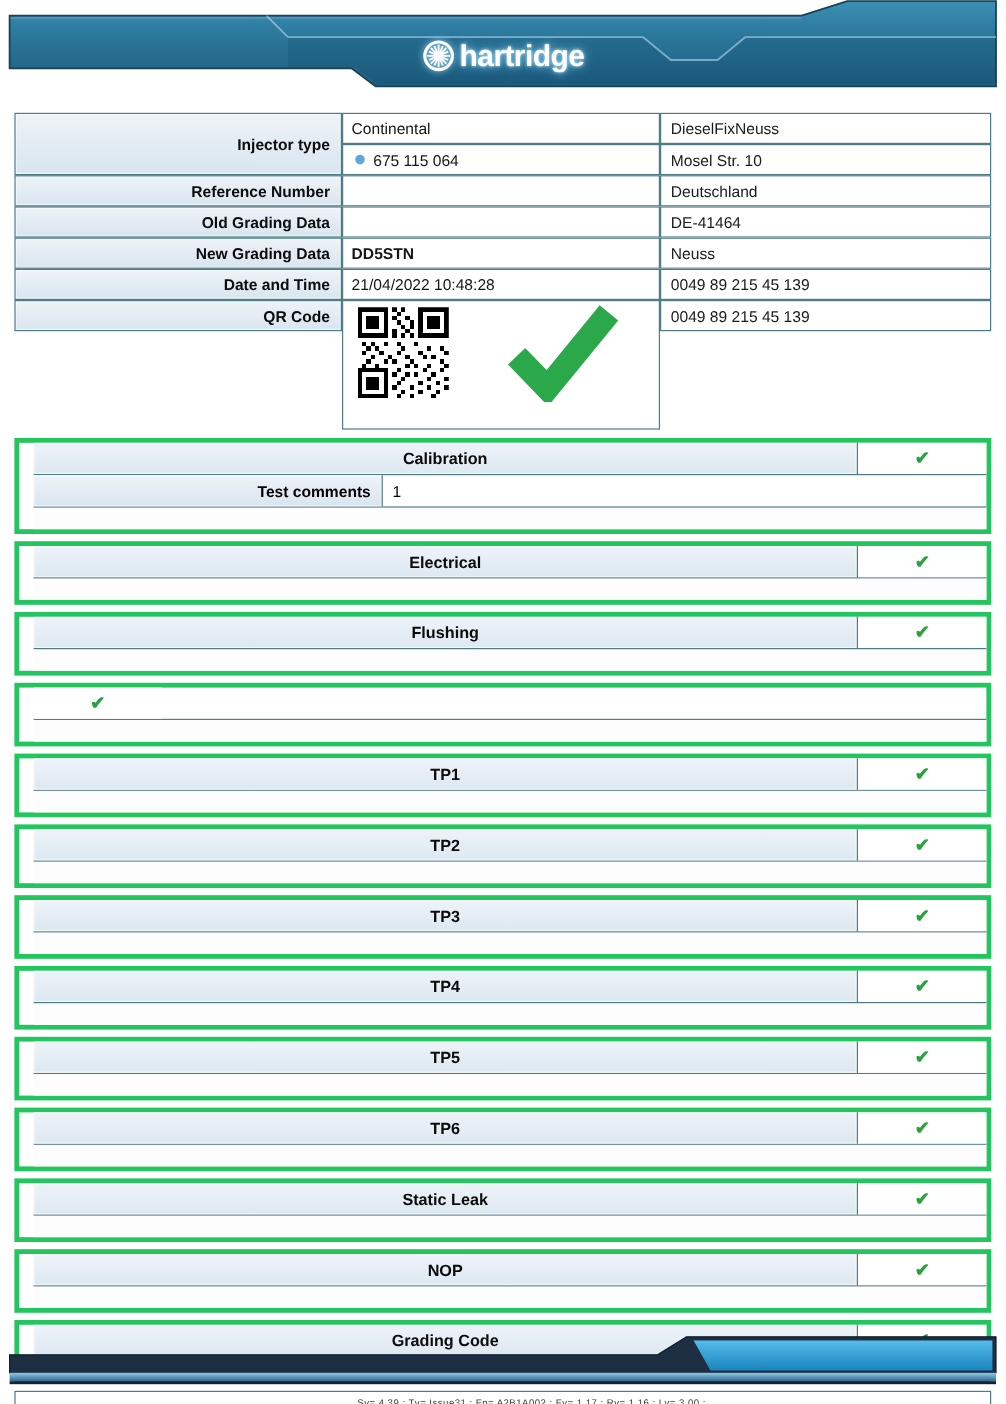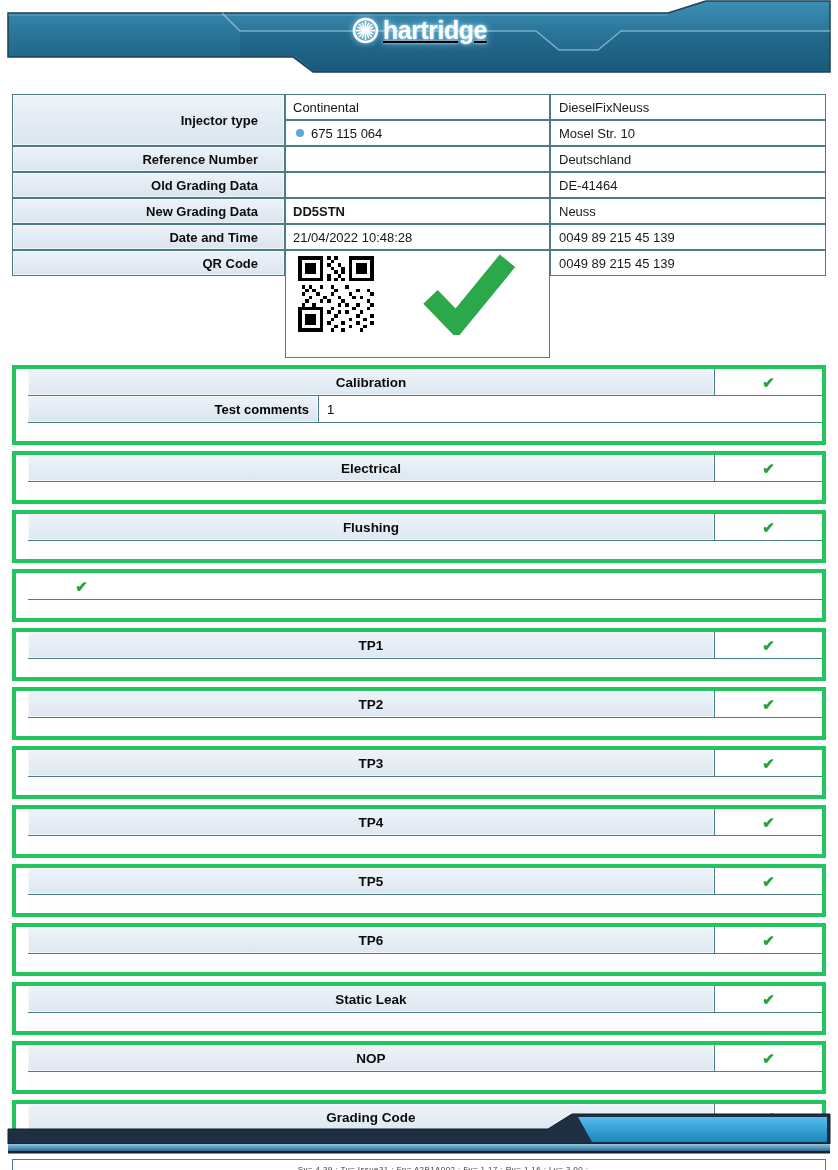--- a/index.html
+++ b/index.html
@@ -1,34 +1,34 @@
 <!DOCTYPE html>
 <html><head>
 <meta charset="utf-8">
 <style>
   html,body{margin:0;padding:0;background:#fff;}
   .page{position:relative;width:838px;height:1170px;background:#fff;
         font-family:"Liberation Sans",sans-serif;overflow:hidden;}
 
   
   .banner{position:absolute;left:0;top:0;width:838px;height:78px;}
-  .logo{position:absolute;left:352px;top:16px;display:flex;align-items:center;gap:4px;text-decoration:underline;}
+  .logo{position:absolute;left:352px;top:33px;display:flex;gap:4px;}
   .logo .wheel{filter:drop-shadow(0 0 3px #9fdcff);}
   .logo .logo-text{color:#fff;font-size:25px;font-weight:bold;letter-spacing:-0.5px;
         text-shadow:0 0 9px rgba(130,215,255,.95),0 0 3px rgba(255,255,255,.9);}
 
   
   .info-grid{position:absolute;left:12px;top:94px;display:grid;
              grid-template-columns:273px 265px;
              grid-template-rows:26px 26px 26px 26px 26px 26px 26px 82px;}
   .cell{box-sizing:border-box;border:1px solid #4e7c86;font-size:13px;
         display:flex;align-items:center;color:#151515;
         box-shadow:inset 0 0 0 1px rgba(255,255,255,.55);}
   .lbl{background:linear-gradient(180deg,#edf3f8,#dae5ef);justify-content:flex-end;
-       padding-right:26px;font-weight:bold;color:#0c0c0c;}
+       padding-right:9px;font-weight:bold;color:#0c0c0c;}
   .val{background:#fff;padding-left:7px;}
   .span2{grid-row:1/3;}
   .noborder{border:none;box-shadow:none;background:transparent;}
   .bullet{display:inline-block;width:8px;height:8px;border-radius:50%;margin:0 7px 0 3px;}
   .bold{font-weight:bold;}
   .qr-cell{grid-column:2;grid-row:7/9;position:relative;background:#fff;}
   .qr-img{position:absolute;left:12px;top:5px;}
   .big-check{position:absolute;left:135px;top:2px;}
 
   .right-table{position:absolute;left:550px;top:94px;width:276px;}

